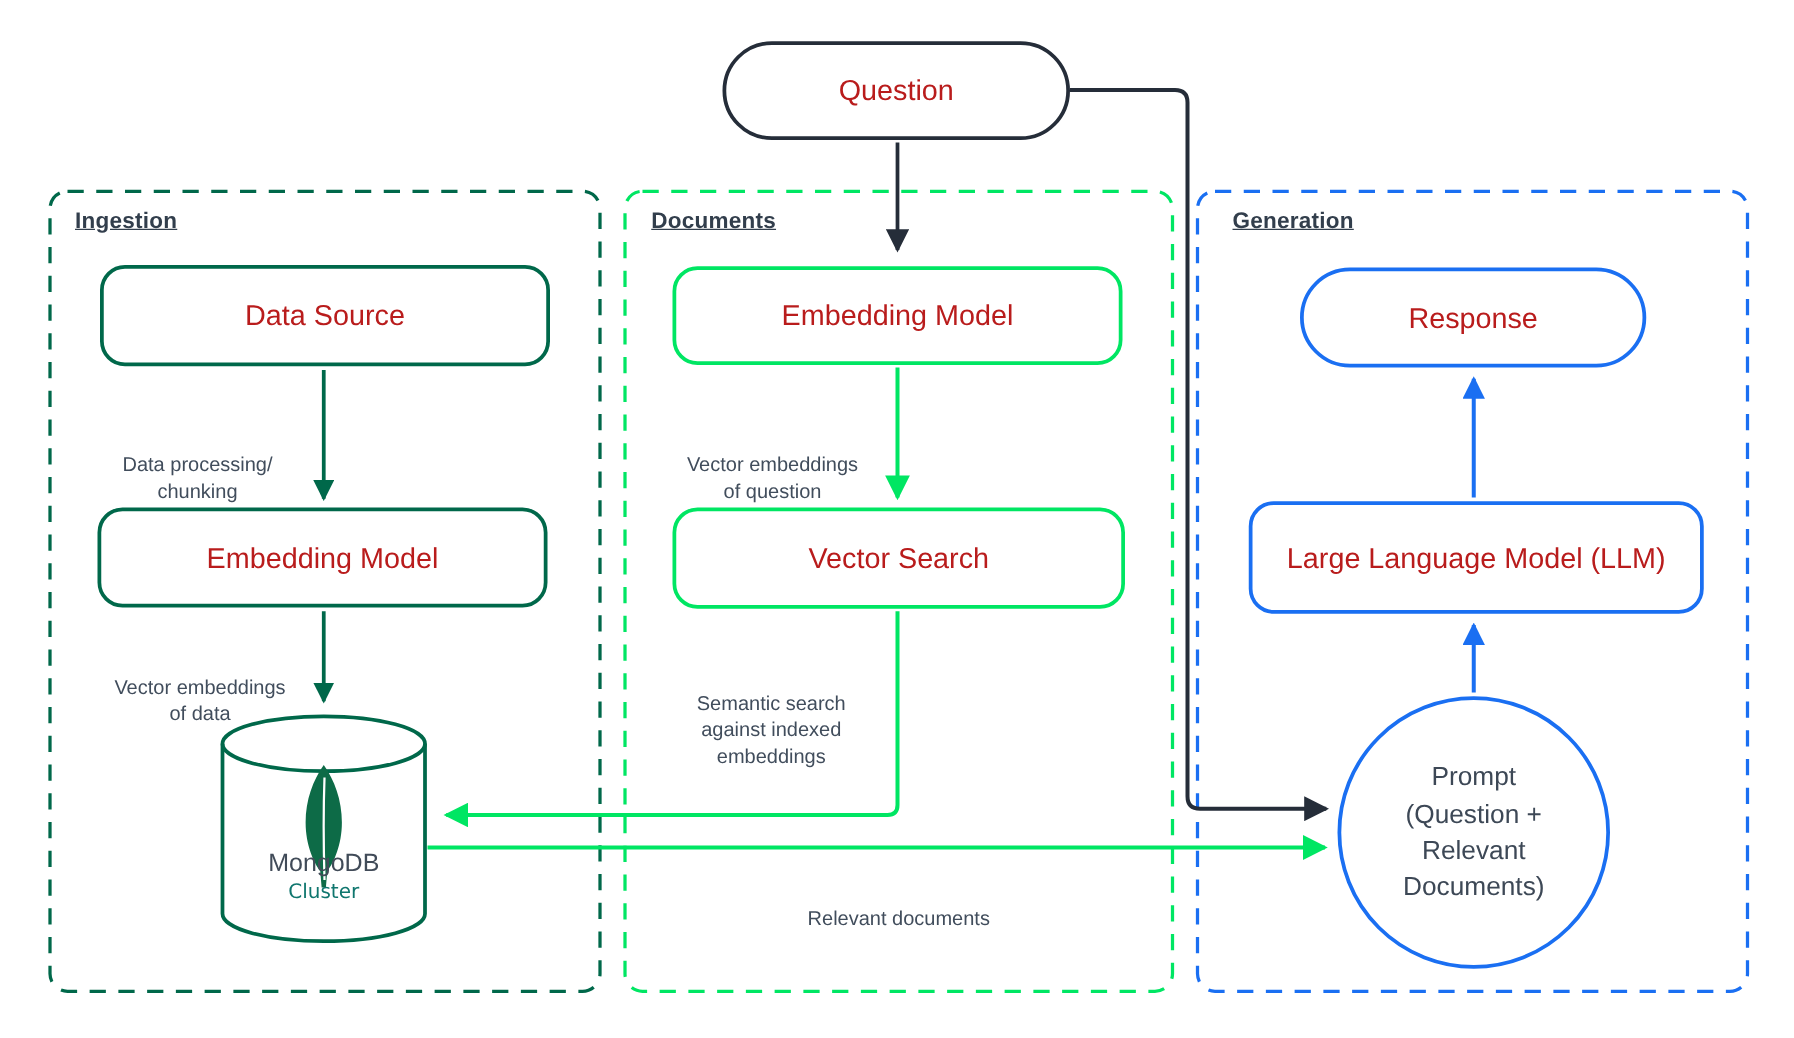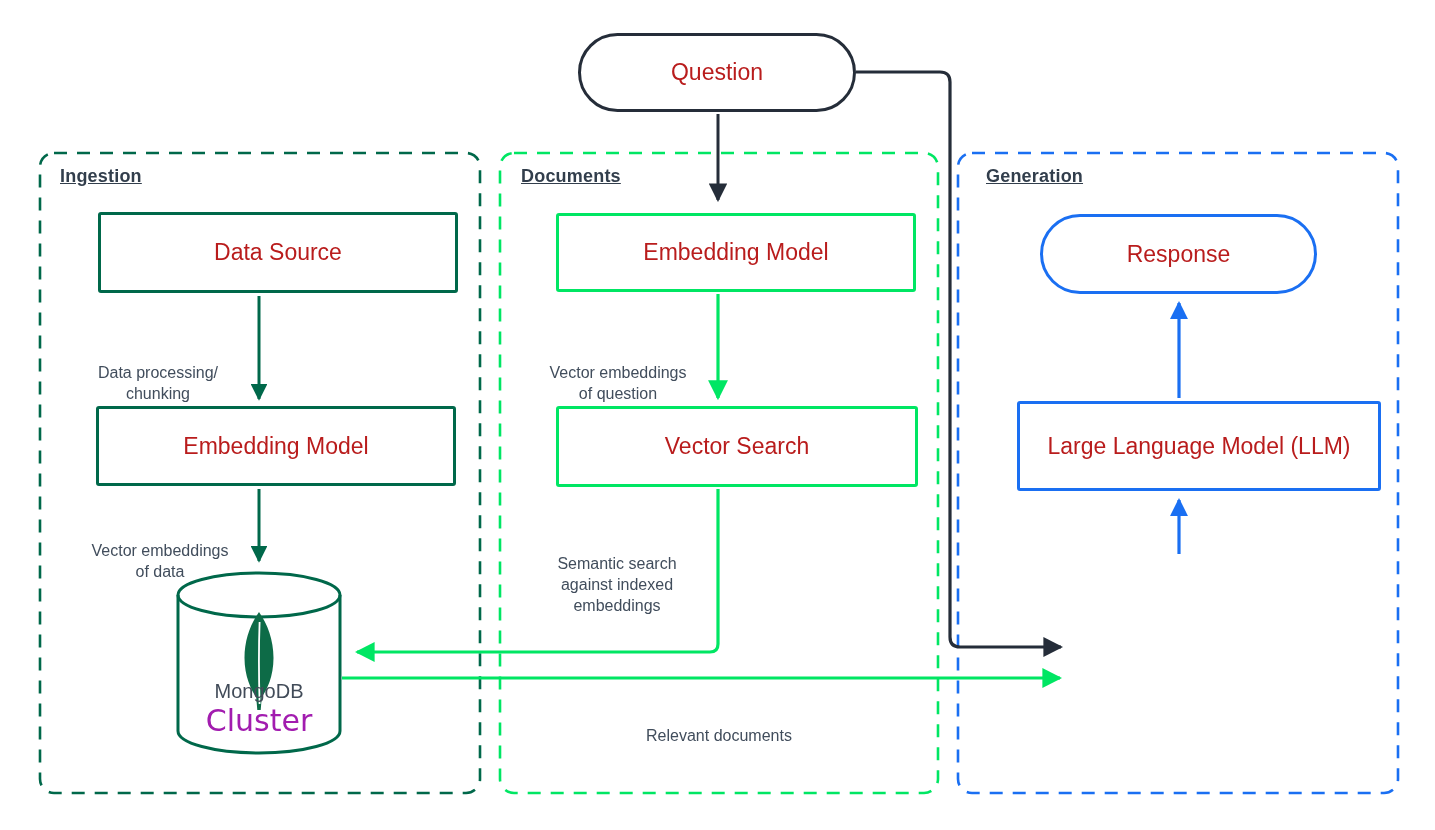--- a/index.html
+++ b/index.html
@@ -17,21 +17,21 @@
     letter-spacing:.2px;
     text-decoration:underline;
   }
   .node{
     position:absolute;
     display:flex;align-items:center;justify-content:center;
     background:#ffffff;
     color:#b91c1c;font-size:23px;
     text-align:center;box-sizing:border-box;
   }
-  .rectangle{border-radius:3px;border:3px solid;margin-left:18px;}
+  .rectangle{border-radius:20px;border:3px solid;}
   .pill{border-radius:42px;border:3px solid;}
   .dk-green{border-color:#00684A;}
   .br-green{border-color:#00E663;}
   .blue{border-color:#1a6ff2;}
   .black{border-color:#252D39;}
   .edge-label{
     position:absolute;
     font-size:16px;color:#414d5c;
     text-align:center;white-space:pre-line;line-height:1.32;margin-top:35px;
   }
@@ -41,21 +41,21 @@
     background:#ffffff;
     display:flex;align-items:center;justify-content:center;
     text-align:center;color:#3d4856;font-size:21px;line-height:1.4;
     white-space:pre-line;box-sizing:border-box;
   }
   #cylinder-text{
     position:absolute;left:169px;top:680px;width:180px;
     text-align:center;
   }
   #cylinder-text .mongo{font-size:20px;color:#414b58;line-height:1.15;}
-  #cylinder-text .cluster{font-size:30px;color:#a21caf;font-family:"DejaVu Sans", sans-serif;line-height:1.2;}
+  #cylinder-text .cluster{font-size:16px;color:#0f766e;font-family:"DejaVu Sans", sans-serif;line-height:1.2;}
 </style>
 </head>
 <body>
 
 <div id="stage">
 
   <svg id="wires" viewBox="0 0 1435 830" xmlns="http://www.w3.org/2000/svg">
     <defs>
       <marker id="mk-black" viewBox="0 0 9 9" markerWidth="6.2" markerHeight="6.2" refX="8" refY="4.5" orient="auto">
         <path d="M0,0 L9,4.5 L0,9 Z" fill="#252D39"></path>
@@ -115,20 +115,24 @@
   <div class="node rectangle dk-green" style="left:78px;top:406px;width:360px;height:80px;">Embedding Model</div>
 
   <div class="node rectangle br-green" style="left:538px;top:213px;width:360px;height:79px;">Embedding Model</div>
 
   <div class="node rectangle br-green" style="left:538px;top:406px;width:362px;height:81px;">Vector Search</div>
 
   <div class="node pill blue" style="left:1040px;top:214px;width:277px;height:80px;">Response</div>
 
   <div class="node rectangle blue" style="left:999px;top:401px;width:364px;height:90px;">Large Language Model (LLM)</div>
 
+  <div id="prompt-circle">Prompt
+(Question +
+Relevant
+Documents)</div>
 
   <div id="cylinder-text">
     <div class="mongo">MongoDB</div>
     <div class="cluster">Cluster</div>
   </div>
 
   <div class="edge-label" style="left:58px;top:327px;width:200px;">Data processing/
 chunking</div>
   <div class="edge-label" style="left:60px;top:505px;width:200px;">Vector embeddings
 of data</div>

